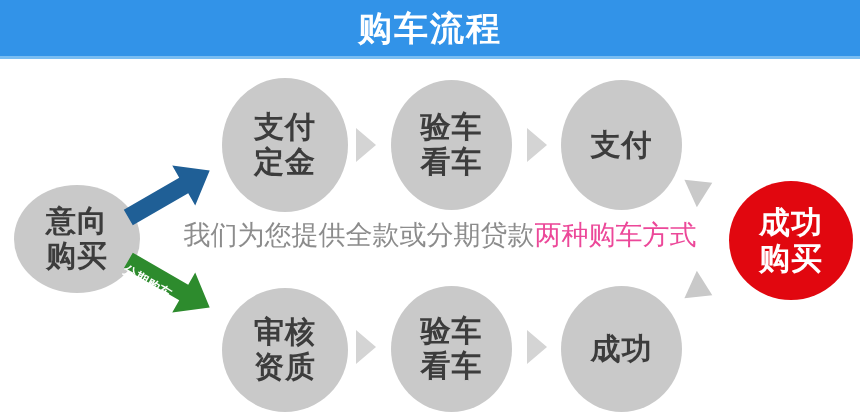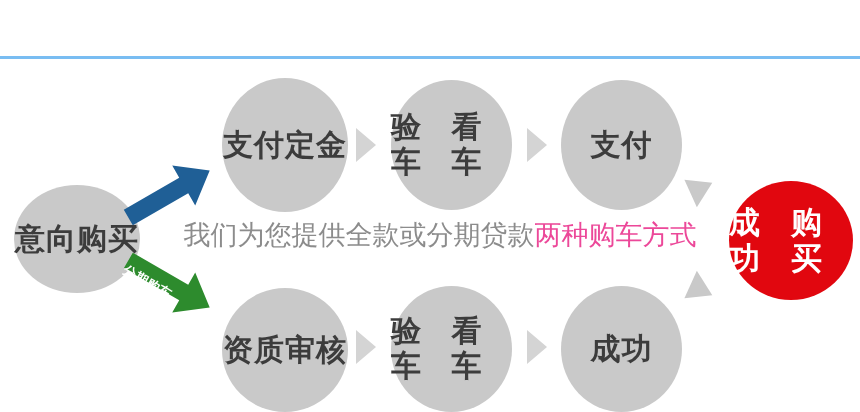--- a/index.html
+++ b/index.html
@@ -44,21 +44,21 @@
     width: 860px;
     height: 3px;
     background: #79bdf2;
   }
 
   
   .node {
     position: absolute;
     border-radius: 50%;
     display: flex;
-    flex-direction: row;
+    flex-direction: column;
     align-items: center;
     justify-content: center;
     box-sizing: border-box;
   }
   .node-grey {
     background: #c9c9c9;
   }
   .node-grey .node-line {
     color: #3c3c3c;
     font-size: 30px;
@@ -130,20 +130,23 @@
     white-space: nowrap;
   }
   #caption-main { color: #8c8c8c; margin-left: 20px; }
   #caption-highlight { color: #ec4899; }
 </style>
 </head>
 <body>
 
 <div id="canvas">
 
+  <div id="header-banner">
+    <div id="header-title">购车流程</div>
+  </div>
   <div id="header-underline"></div>
 
   <div class="node node-grey" style="left:14px; top:185px; width:126px; height:108px;">
     <div class="node-line">意向</div>
     <div class="node-line">购买</div>
   </div>
 
   <div class="banner-arrow" style="left:116px; top:158px; width:106px; height:72px;">
     <svg width="106" height="72" viewBox="0 0 106 72">
       <g transform="rotate(-30 53 36)">
@@ -178,22 +181,22 @@
 
   <div class="node node-grey" style="left:561px; top:80px; width:121px; height:130px;">
     <div class="node-line">支付</div>
   </div>
 
   <svg class="tri tri-diag" style="left:683px; top:176px;" viewBox="0 0 40 40" width="40" height="40">
     <path d="M4,2 L36,10 L14,36 Z" fill="#c9c9c9" transform="rotate(-8 20 20)"></path>
   </svg>
 
   <div class="node node-grey" style="left:222px; top:288px; width:126px; height:124px;">
+    <div class="node-line">审核</div>
     <div class="node-line">资质</div>
-    <div class="node-line">审核</div>
   </div>
 
   <div class="tri tri-right" style="left:356px; top:330px;"></div>
 
   <div class="node node-grey" style="left:391px; top:286px; width:121px; height:126px;">
     <div class="node-line">验车</div>
     <div class="node-line">看车</div>
   </div>
 
   <div class="tri tri-right" style="left:527px; top:330px;"></div>

